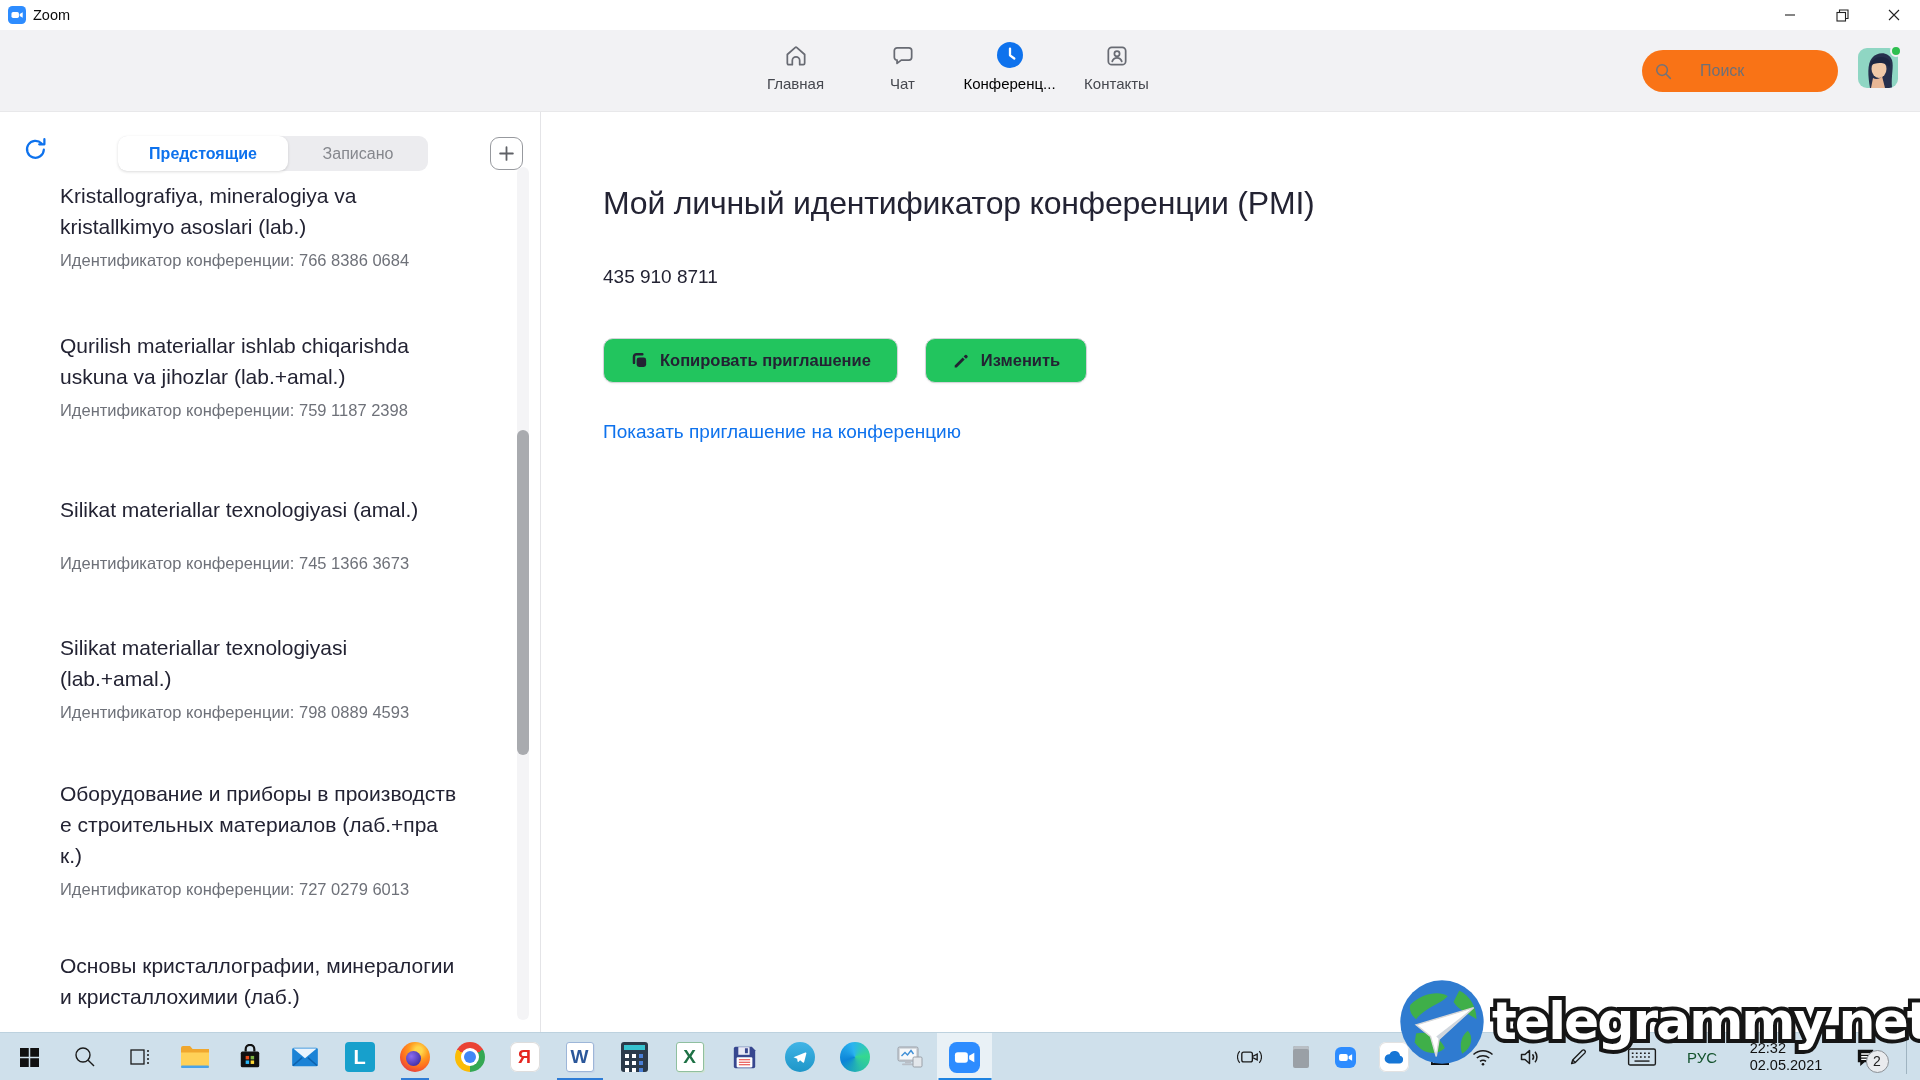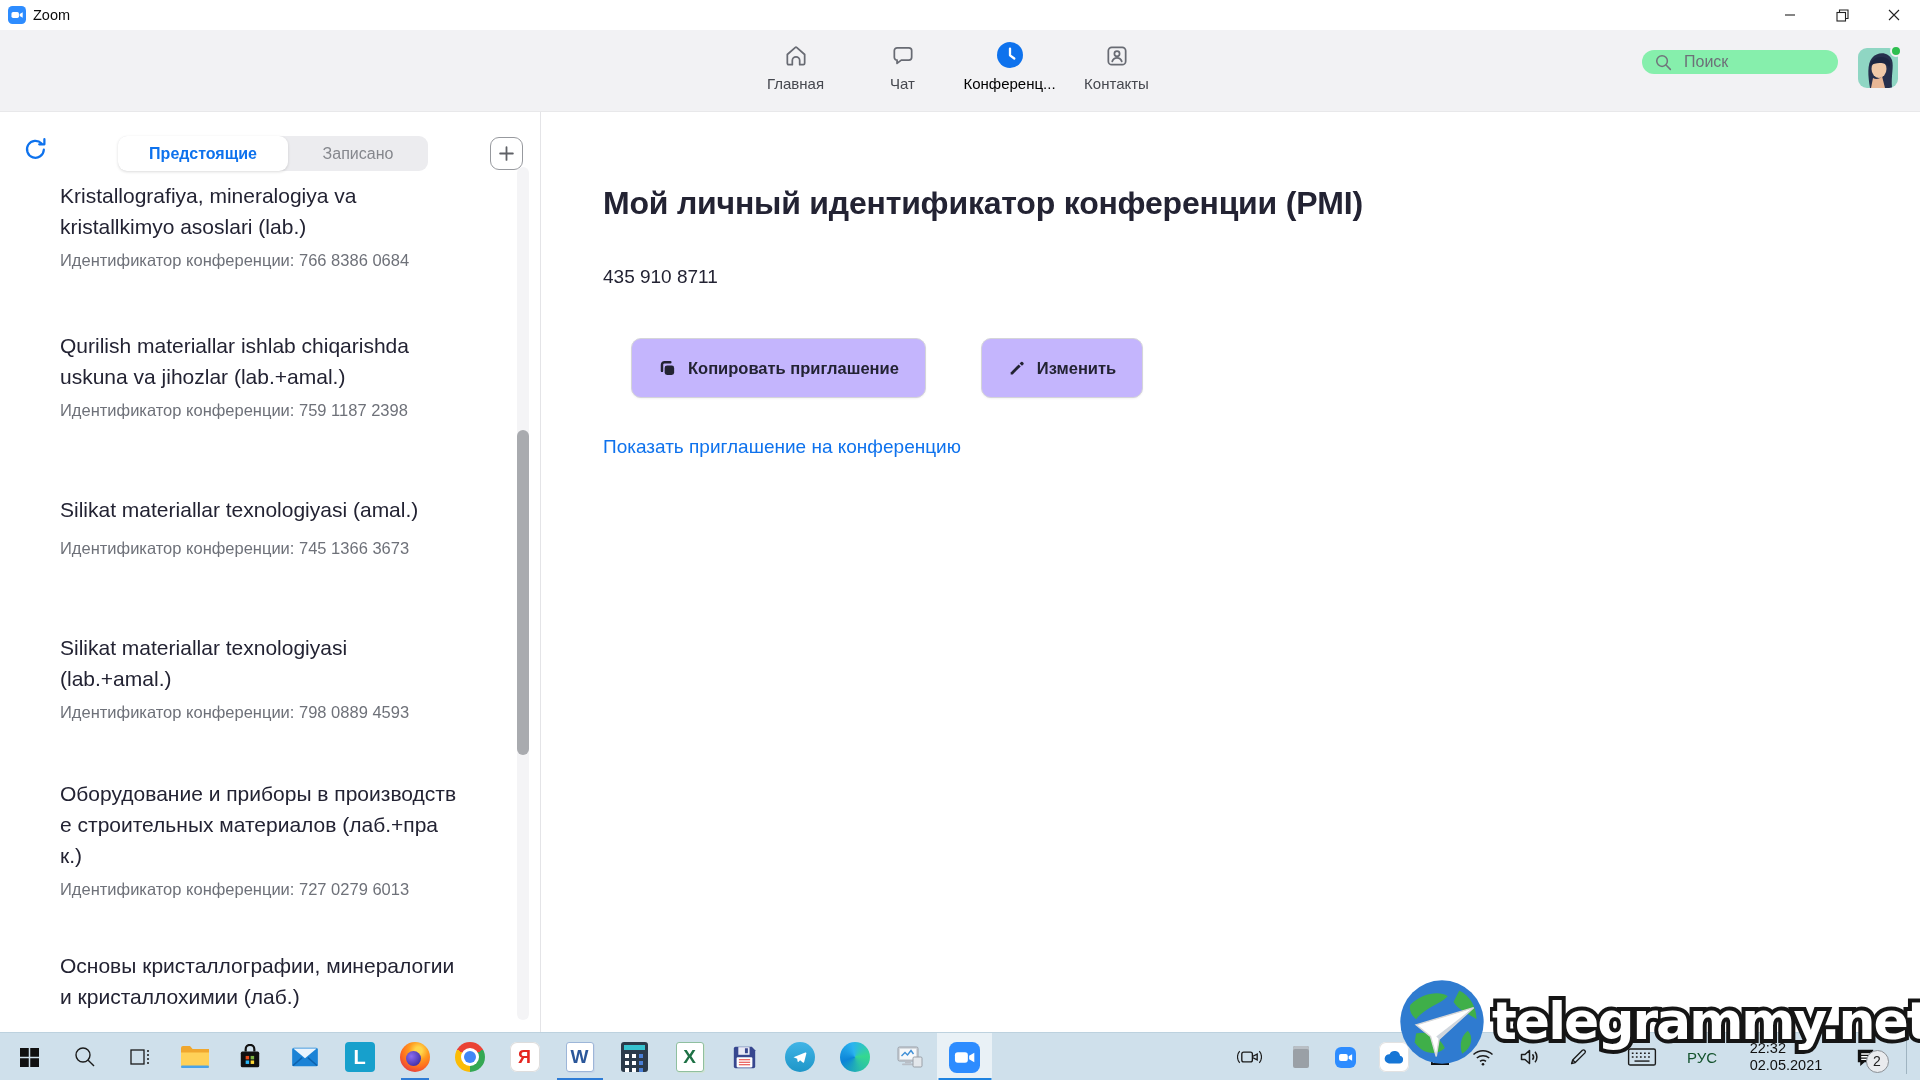--- a/index.html
+++ b/index.html
@@ -14,21 +14,21 @@
   .win-btn{width:52px;height:30px;display:flex;align-items:center;justify-content:center;background:transparent;border:0;padding:0;cursor:pointer;}
 
   
   .header{position:absolute;top:30px;left:0;right:0;height:82px;background:#f2f2f4;border-bottom:1px solid #e8e8ea;}
   .topnav{position:absolute;left:742px;top:9px;display:flex;}
   .nav-item{width:107px;display:flex;flex-direction:column;align-items:center;background:transparent;border:0;cursor:pointer;padding:0;}
   .nav-item .nico{height:30px;display:flex;align-items:flex-end;justify-content:center;}
   .nav-item .nlabel{margin-top:6px;font-size:15px;color:#46484f;white-space:nowrap;}
   .nav-item.active .nlabel{color:#000000;}
 
-  .search-box{position:absolute;left:1642px;top:20px;width:196px;height:24px;border-radius:21px;background:#86efac;display:flex;align-items:center;padding:0 12px;gap:9px;}
+  .search-box{position:absolute;left:1642px;top:20px;width:196px;height:42px;border-radius:21px;background:#f97316;display:flex;align-items:center;padding:0 12px;gap:25px;}
   .search-box input{border:0;background:transparent;outline:none;font-size:16px;color:#333;width:130px;font-family:"Liberation Sans",sans-serif;}
   .search-box input::placeholder{color:#6d7078;}
 
   .avatar{position:absolute;left:1858px;top:18px;width:40px;height:40px;border-radius:9px;cursor:pointer;}
   .avatar .pic{width:40px;height:40px;border-radius:9px;overflow:hidden;display:block;}
   .status-dot{position:absolute;top:-3px;right:-4px;width:12px;height:12px;border-radius:50%;background:#2ebf4f;border:2px solid #f2f2f4;}
 
   
   .body{position:absolute;top:112px;left:0;right:0;height:920px;background:#fff;}
   .sidebar{position:absolute;left:0;top:0;width:541px;height:100%;border-right:1px solid #e4e4e7;}
@@ -43,24 +43,24 @@
 
   .meeting-item{position:absolute;left:60px;width:398px;cursor:pointer;}
   .m-title{font-size:21px;line-height:31px;color:#232333;}
   .m-title.brk{word-break:break-all;}
   .m-id{margin-top:9px;font-size:16.5px;color:#6e7179;}
 
   .scroll-track{position:absolute;left:517px;top:55px;width:12px;height:853px;background:#f4f4f6;border-radius:6px;}
   .scroll-thumb{position:absolute;left:0;top:263px;width:12px;height:325px;background:#a9abaf;border-radius:6px;cursor:pointer;}
 
   .content{position:absolute;left:542px;top:0;right:0;height:100%;padding:73px 0 0 61px;}
-  .content h1{margin:0;font-size:32px;font-weight:bold;color:#232333;letter-spacing:-.2px;}
+  .content h1{margin:0;font-size:32px;font-weight:normal;color:#232333;letter-spacing:-.2px;}
   .pmi{margin-top:44px;font-size:19px;color:#232333;}
   .btn-row{margin-top:50px;display:flex;gap:27px;}
-  .zbtn{height:60px;padding:0 26px;border:1px solid #d4d4d9;border-radius:10px;background:#c4b5fd;display:flex;align-items:center;gap:11px;font-size:16.5px;font-weight:bold;color:#232333;cursor:pointer;box-shadow:0 1px 2px rgba(0,0,0,.05);font-family:"Liberation Sans",sans-serif;margin-left:28px;}
+  .zbtn{height:45px;padding:0 26px;border:1px solid #d4d4d9;border-radius:10px;background:#22c55e;display:flex;align-items:center;gap:11px;font-size:16.5px;font-weight:bold;color:#232333;cursor:pointer;box-shadow:0 1px 2px rgba(0,0,0,.05);font-family:"Liberation Sans",sans-serif;}
   .invite-link{margin-top:38px;font-size:19px;color:#0e72ed;cursor:pointer;width:fit-content;}
 
   
   .taskbar{position:absolute;left:0;bottom:0;right:0;height:48px;background:#cfe0eb;border-top:1px solid #bdd2df;}
   .tb-left{position:absolute;left:2px;top:0;height:48px;display:flex;}
   .tile{position:relative;width:55px;height:48px;display:flex;align-items:center;justify-content:center;cursor:pointer;}
   .tile.active{background:rgba(255,255,255,.55);}
   .runline{position:absolute;bottom:0;left:50%;transform:translateX(-50%);width:28px;height:3px;background:#2e7cd6;}
   .runline.full{width:53px;background:#1f83e0;}
   .tray-item{position:absolute;top:0;height:48px;display:flex;align-items:center;justify-content:center;cursor:pointer;}
@@ -216,21 +216,21 @@
       <div class="meeting-item" style="top:68px">
         <div class="m-title">Kristallografiya, mineralogiya va kristallkimyo asoslari (lab.)</div>
         <div class="m-id">Идентификатор конференции: 766 8386 0684</div>
       </div>
       <div class="meeting-item" style="top:218px">
         <div class="m-title">Qurilish materiallar ishlab chiqarishda uskuna va jihozlar (lab.+amal.)</div>
         <div class="m-id">Идентификатор конференции: 759 1187 2398</div>
       </div>
       <div class="meeting-item" style="top:382px">
         <div class="m-title">Silikat materiallar texnologiyasi (amal.)</div>
-        <div class="m-id" style="margin-top:14px">Идентификатор конференции: 745 1366 3673</div>
+        <div class="m-id" style="margin-top:29px">Идентификатор конференции: 745 1366 3673</div>
       </div>
       <div class="meeting-item" style="top:520px">
         <div class="m-title">Silikat materiallar texnologiyasi (lab.+amal.)</div>
         <div class="m-id">Идентификатор конференции: 798 0889 4593</div>
       </div>
       <div class="meeting-item" style="top:666px">
         <div class="m-title brk">Оборудование и приборы в производстве строительных материалов (лаб.+прак.)</div>
         <div class="m-id">Идентификатор конференции: 727 0279 6013</div>
       </div>
       <div class="meeting-item" style="top:838px">

